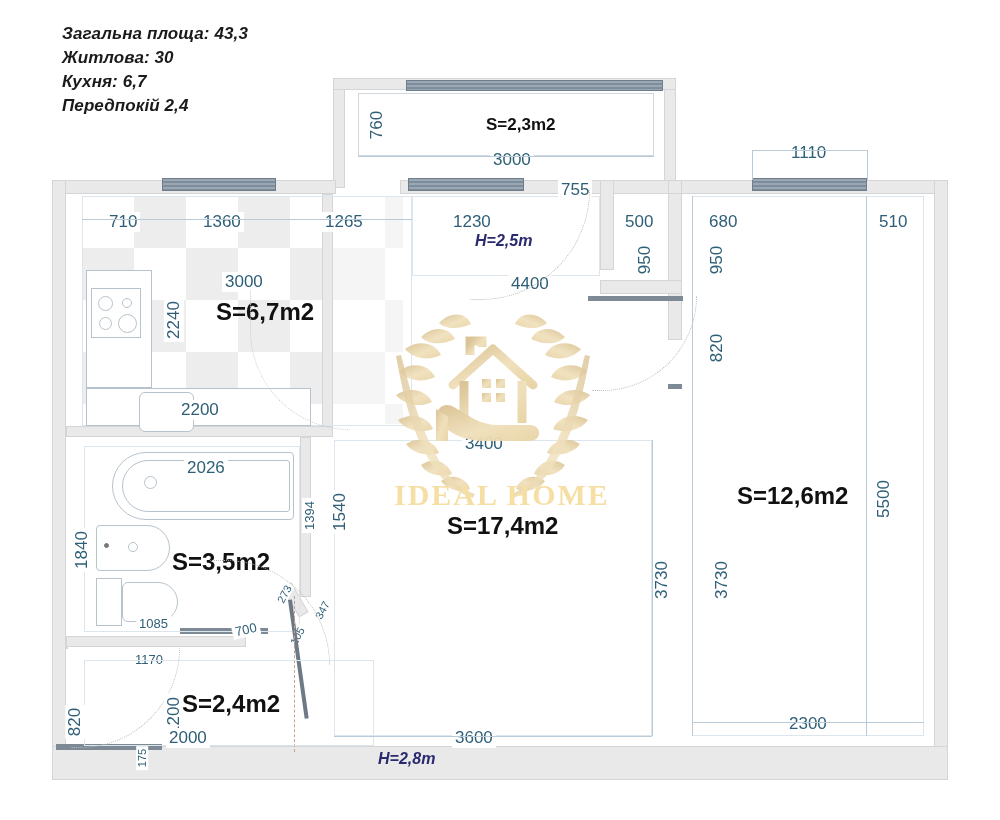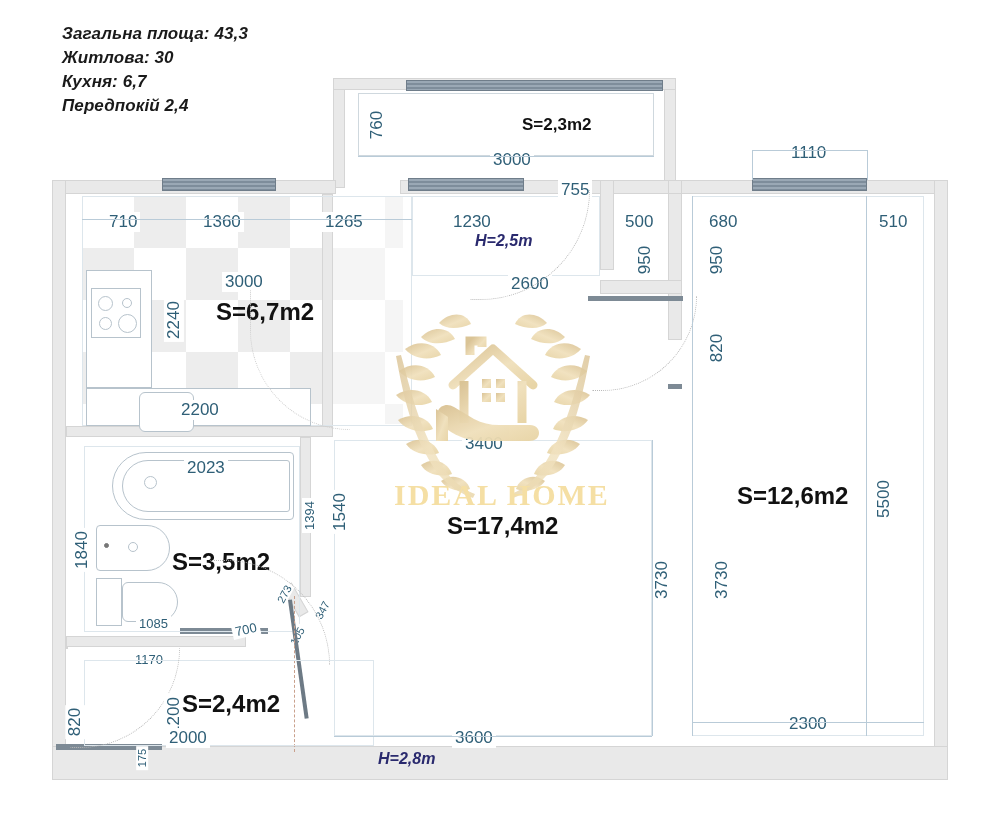--- a/index.html
+++ b/index.html
@@ -37,21 +37,21 @@
 
   
   .dim{position:absolute;color:#2f5f77;font-size:17px;white-space:nowrap;
        background:#fff;padding:0 3px;letter-spacing:0px;}
   .dim.sm{font-size:13px;}
   .dim.xs{font-size:11px;}
   .dim.vert{transform-origin:center center;}
 
   
   .area{position:absolute;font-size:24px;font-weight:bold;color:#111;white-space:nowrap;}
-  .area.sm{font-size:17px;margin-left:36px;}
+  .area.sm{font-size:17px;}
   .hnote{position:absolute;font-size:16px;font-weight:bold;font-style:italic;
          color:#2a2a6e;white-space:nowrap;}
 
   
   .fx{position:absolute;border:1px solid #b7c3cc;box-sizing:border-box;background:#fff;}
   .fxr{border-radius:6px;}
   .circ{position:absolute;border:1px solid #b7c3cc;border-radius:50%;box-sizing:border-box;}
 
   
   .arc{position:absolute;border:1px dotted #b3b3b3;border-radius:50%;
@@ -149,21 +149,21 @@
   <div class="dim vert" style="left:152px;top:310px;transform:rotate(-90deg);">2240</div>
   <div class="dim" style="left:178px;top:400px;">2200</div>
   <div class="area" style="left:216px;top:298px;">S=6,7m2</div>
 
   <div class="roomline" style="left:412px;top:196px;width:188px;height:80px;border-color:#dde6ec;"></div>
   <div class="dim" style="left:450px;top:212px;">1230</div>
   <div class="hnote" style="left:475px;top:232px;">H=2,5m</div>
   <div class="dim" style="left:558px;top:180px;">755</div>
   <div class="dim" style="left:622px;top:212px;">500</div>
   <div class="dim vert" style="left:628px;top:250px;transform:rotate(-90deg);">950</div>
-  <div class="dim" style="left:508px;top:274px;">2600</div>
+  <div class="dim" style="left:508px;top:274px;">4400</div>
 
   <div class="arc" style="left:470px;top:190px;width:120px;height:110px;
        border:1px dotted #b8b8b8;border-top-color:transparent;border-left-color:transparent;border-radius:0 0 130px 0;"></div>
   <div class="arc" style="left:592px;top:296px;width:105px;height:95px;
        border:1px dotted #b8b8b8;border-top-color:transparent;border-left-color:transparent;border-radius:0 0 120px 0;"></div>
   <div class="arc" style="left:250px;top:290px;width:100px;height:140px;
        border:1px dotted #cccccc;border-top-color:transparent;border-right-color:transparent;border-radius:0 0 0 120px;"></div>
 
   <div class="roomline" style="left:692px;top:196px;width:232px;height:540px;border-color:#dde6ec;"></div>
   <div class="dim" style="left:788px;top:143px;">1110</div>
@@ -189,21 +189,21 @@
   <div class="fx" style="left:122px;top:460px;width:168px;height:52px;border-radius:26px 3px 3px 26px;"></div>
   <div class="circ" style="left:144px;top:476px;width:13px;height:13px;"></div>
 
   <div class="fx" style="left:96px;top:525px;width:74px;height:46px;border-radius:4px 23px 23px 4px;"></div>
   <div class="circ" style="left:128px;top:542px;width:10px;height:10px;"></div>
   <div class="circ" style="left:104px;top:543px;width:5px;height:5px;background:#777;border-color:#777;"></div>
 
   <div class="fx" style="left:96px;top:578px;width:26px;height:48px;"></div>
   <div class="fx" style="left:122px;top:582px;width:56px;height:40px;border-radius:6px 20px 20px 6px;"></div>
 
-  <div class="dim" style="left:184px;top:458px;">2023</div>
+  <div class="dim" style="left:184px;top:458px;">2026</div>
   <div class="dim vert" style="left:60px;top:540px;transform:rotate(-90deg);">1840</div>
   <div class="dim vert" style="left:318px;top:502px;transform:rotate(-90deg);">1540</div>
   <div class="dim vert sm" style="left:292px;top:508px;transform:rotate(-90deg);">1394</div>
   <div class="dim sm" style="left:136px;top:616px;">1085</div>
   <div class="dim sm" style="left:132px;top:652px;">1170</div>
   <div class="dim sm" style="left:232px;top:622px;transform:rotate(-13deg);">700</div>
   <div class="dim xs" style="left:272px;top:588px;transform:rotate(-62deg);">273</div>
   <div class="dim xs" style="left:310px;top:604px;transform:rotate(-62deg);">347</div>
   <div class="dim xs" style="left:285px;top:630px;transform:rotate(-62deg);">105</div>
   <div class="area" style="left:172px;top:548px;">S=3,5m2</div>

